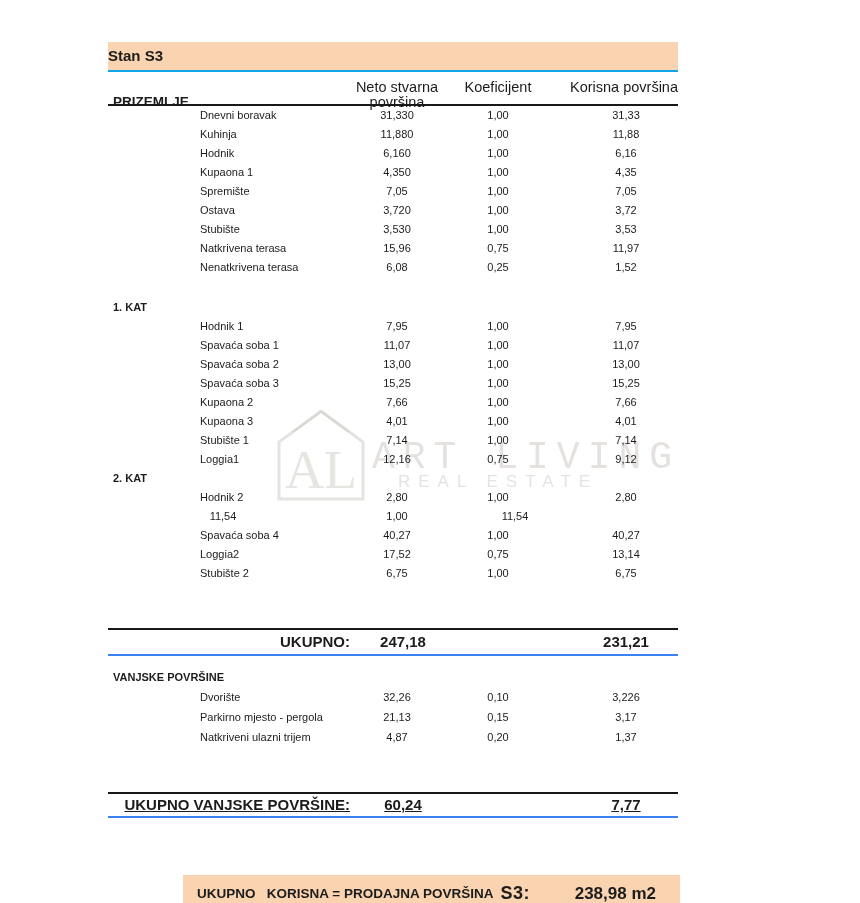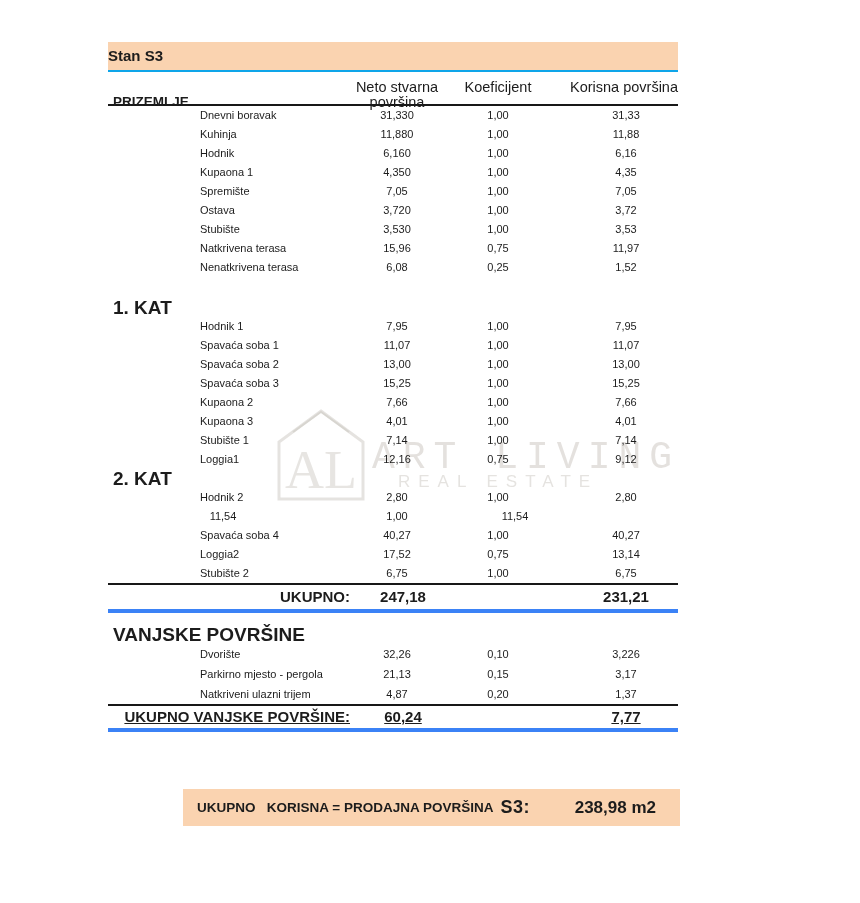--- a/index.html
+++ b/index.html
@@ -40,28 +40,28 @@
     font-size:14.5px;text-align:center;line-height:15px;padding-top:8px;align-self:start;
   }
   .colhead.kor{padding-left:30px;}
   .grid-row{
     display:grid;grid-template-columns:230px 118px 84px 138px;
     height:19px;line-height:19px;font-size:11px;
   }
   .grid-row .name{padding-left:92px;white-space:nowrap;}
   .num{text-align:center;}
   .num.kor{padding-left:34px;}
-  .section-label{font-weight:bold;font-size:19px;padding-left:5px;height:19px;line-height:19px;}
+  .section-label{font-weight:bold;font-size:11px;padding-left:5px;height:19px;line-height:19px;}
   .sec-gap{margin-top:21px;}
   .sec-gap-sm{margin-top:12px;}
   .vanjske .grid-row{height:20px;line-height:20px;}
   .total-row{
     display:grid;grid-template-columns:242px 106px 84px 138px;
-    border-top:2px solid #181818;border-bottom:4px solid #3b82f6;
-    height:24px;line-height:24px;font-weight:bold;font-size:15px;
+    border-top:2px solid #181818;border-bottom:2px solid #3b82f6;
+    height:24px;line-height:24px;font-weight:bold;font-size:15px;margin-top:45px;
   }
   .vanjske .total-row{height:22px;line-height:22px;text-decoration:underline;}
   .total-row .tlabel{text-align:right;white-space:nowrap;}
   
   .footer-bar{
     margin:57px 0 0 183px;width:497px;height:37px;background:var(--band,#fad3b0);
     display:flex;align-items:center;font-weight:bold;
   }
   .f-label{font-size:13.5px;white-space:pre;padding-left:14px;}
   .f-s3{font-size:18px;margin-left:7px;letter-spacing:0.5px;}

